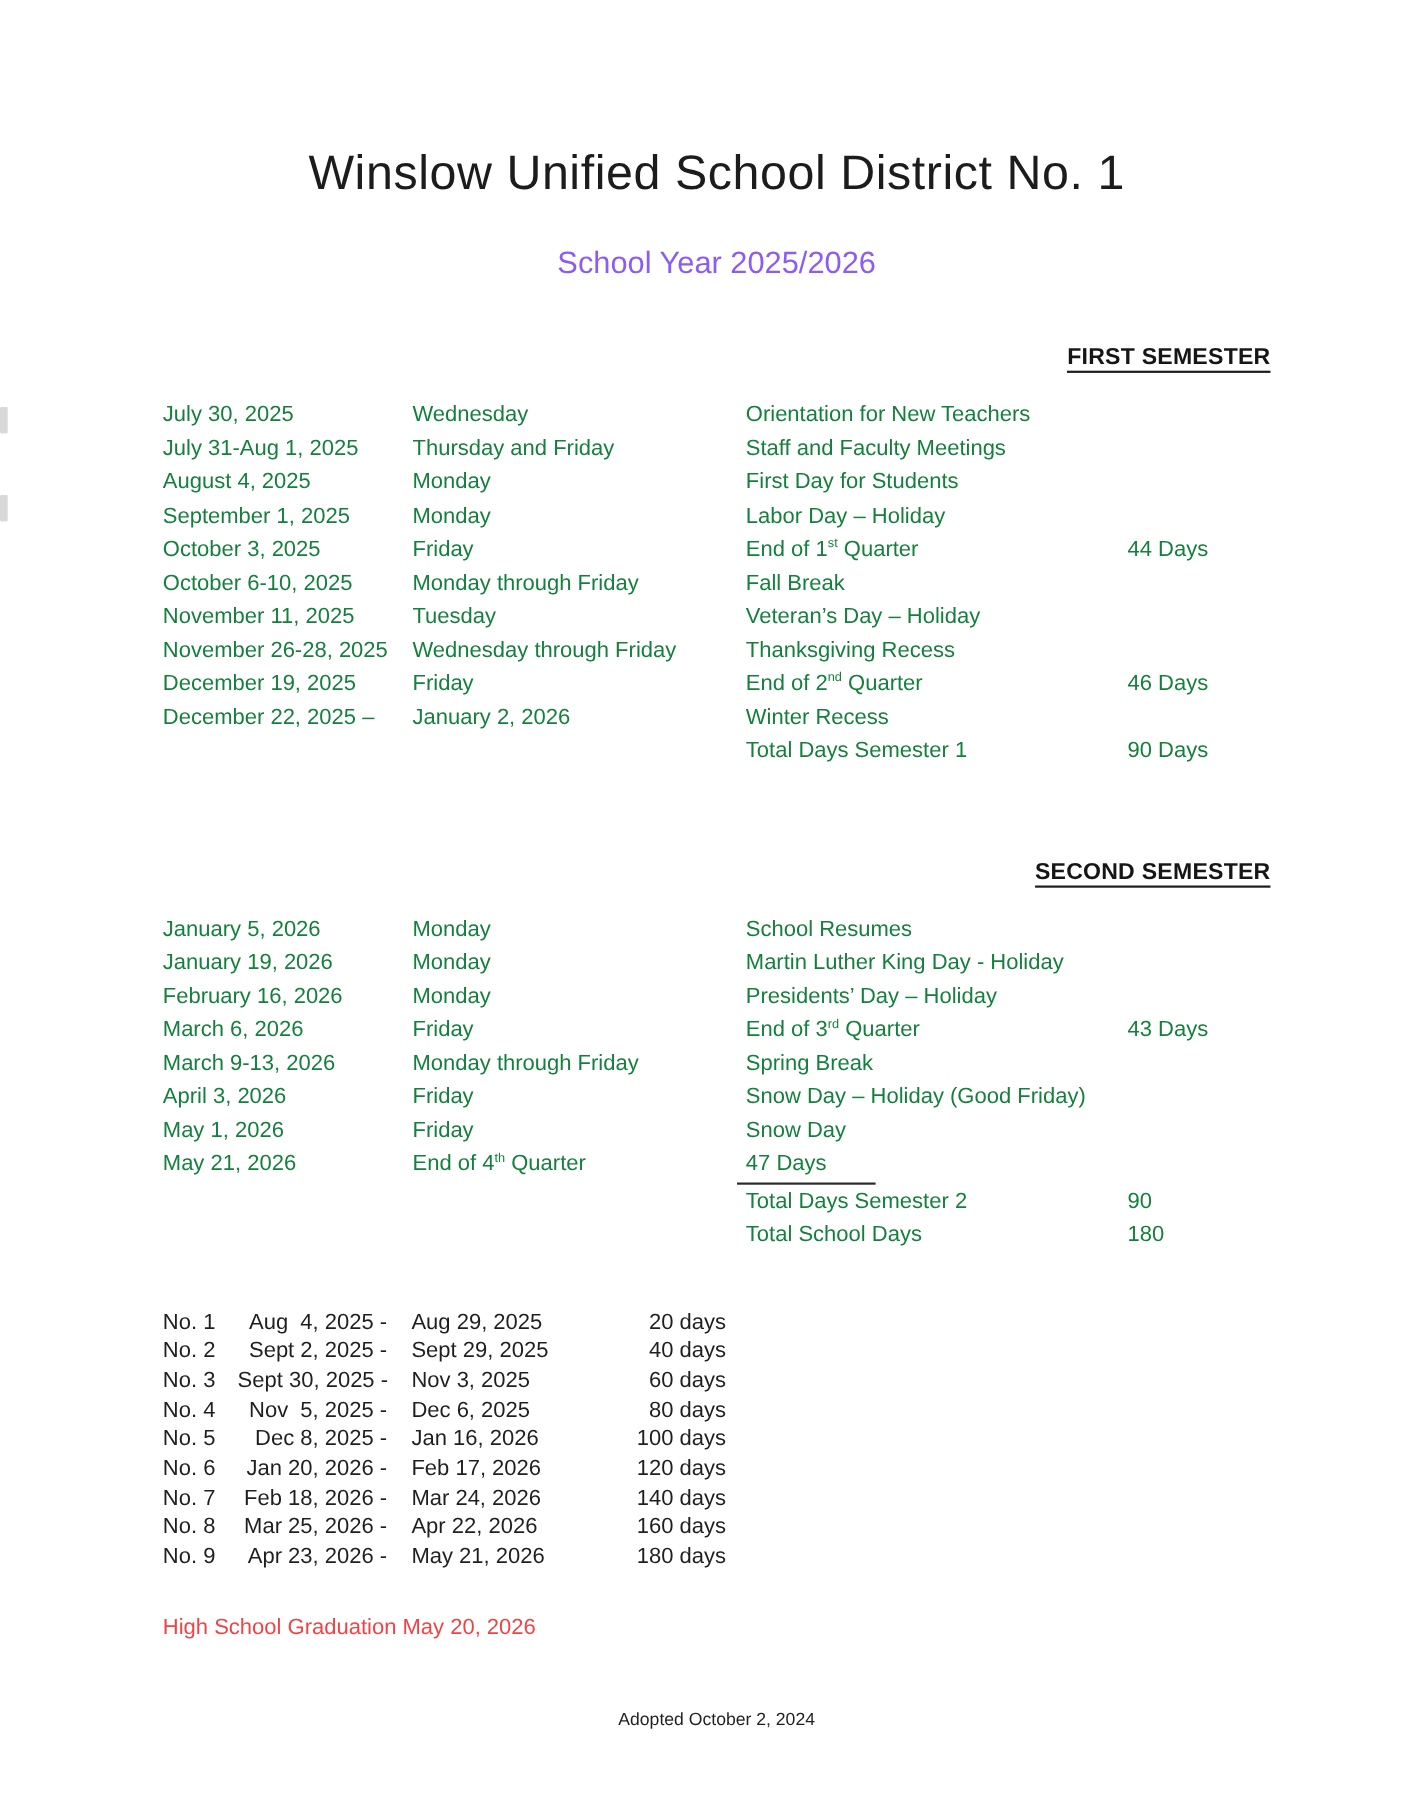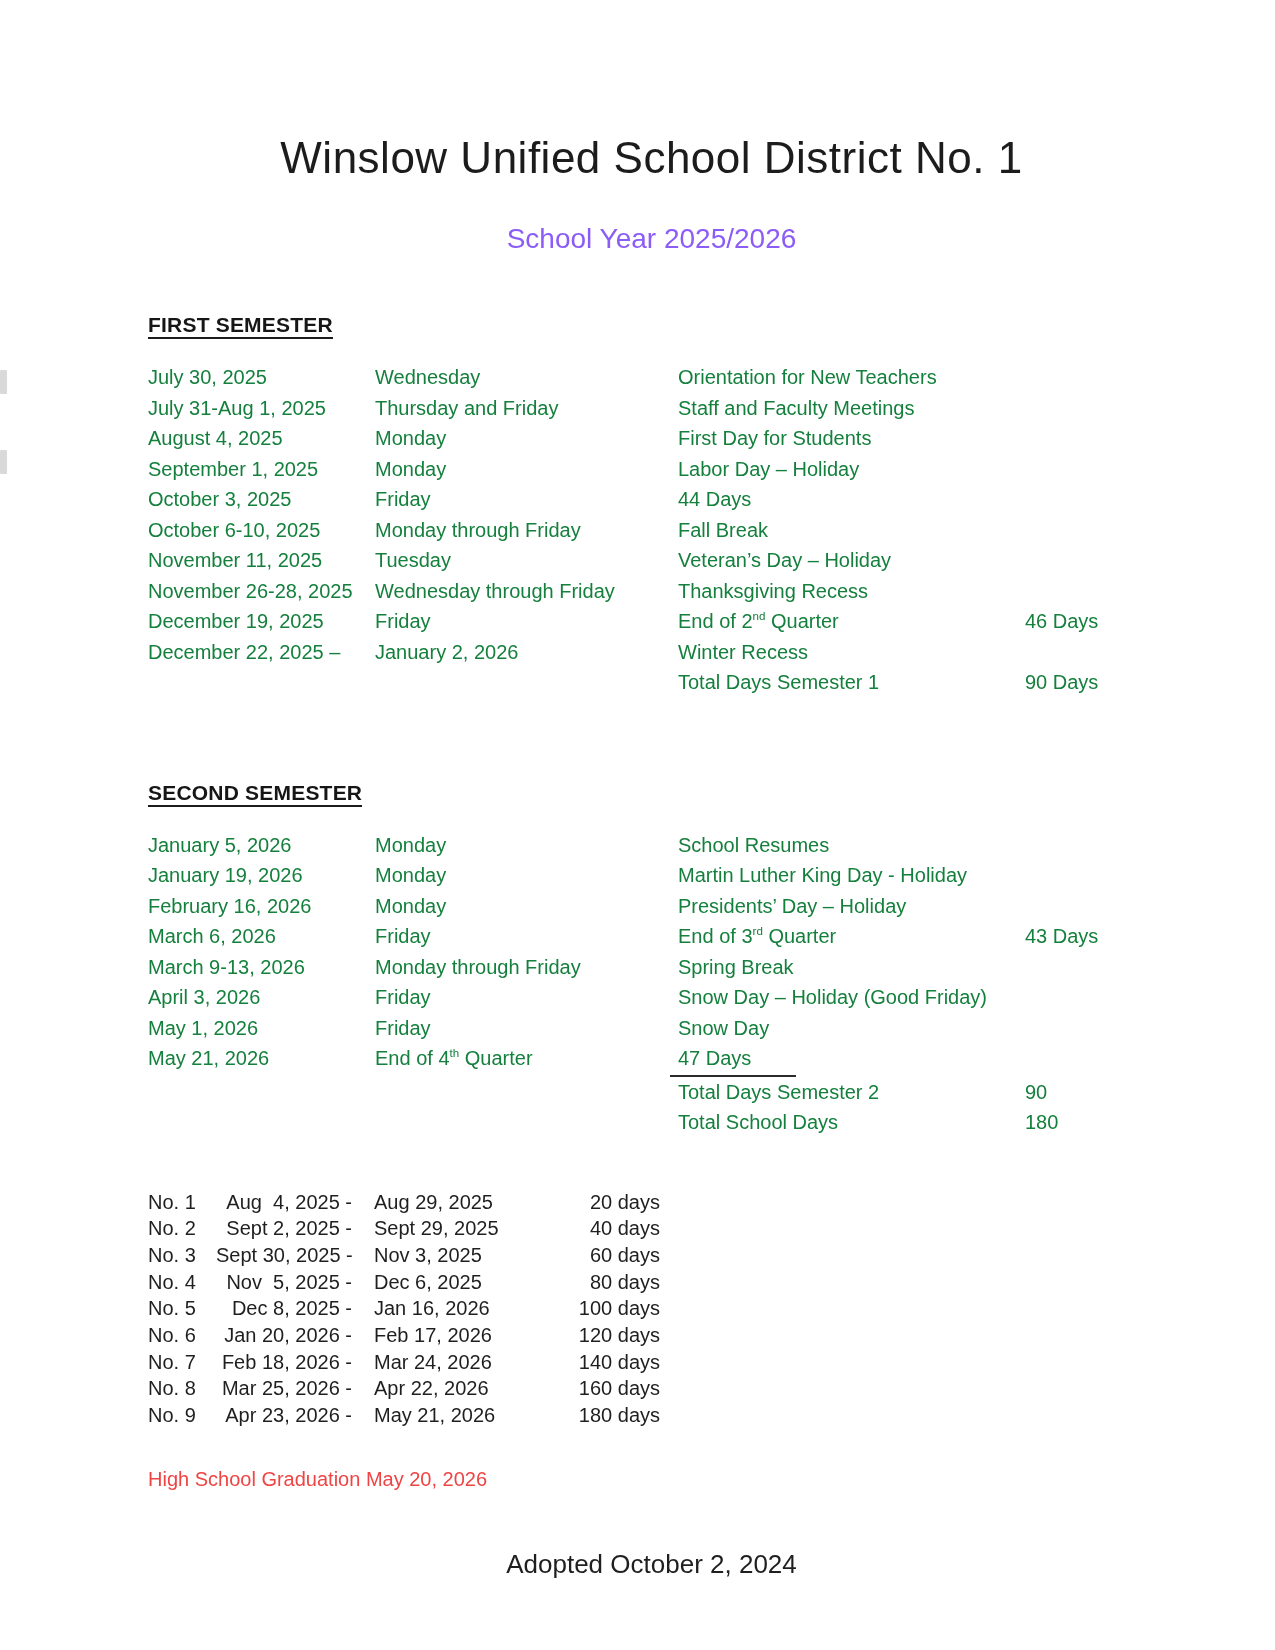--- a/index.html
+++ b/index.html
@@ -19,20 +19,21 @@
     color:#1c1c1c;letter-spacing:0.5px;
   }
   .doc-subtitle{
     margin:38px 0 0 0;text-align:center;
     font-size:28px;line-height:34px;font-weight:400;color:#8b5cf6;
   }
 
   .sem-heading{
     margin:0;font-size:21px;line-height:26px;font-weight:700;color:#161616;
     letter-spacing:0.2px;
+    text-align:right;
   }
   .sem-heading span{border-bottom:2px solid #1c1c1c;padding-bottom:1px;}
   .heading-1{margin-top:56px;}
   .heading-2{margin-top:82px;}
 
   .cal-rows{margin-top:24px;}
   .cal-row{
     display:grid;
     grid-template-columns:227px 303px 347px 1fr;
     font-size:20px;line-height:30.5px;color:#15803d;
@@ -48,21 +49,21 @@
   .p-row{
     display:grid;
     grid-template-columns:68px 136px 202px 106px;
     font-size:20px;line-height:26.7px;color:#1f1f1f;
   }
   .p-start{text-align:right;white-space:pre;}
   .p-end{padding-left:22px;}
   .p-days{text-align:right;}
 
   .graduation{margin:37px 0 0 0;font-size:20px;line-height:26px;color:#ef4444;}
-  .adopted{margin:59px 0 0 0;text-align:center;font-size:26px;line-height:26px;color:#1f1f1f;}
+  .adopted{margin:59px 0 0 0;text-align:center;font-size:16px;line-height:26px;color:#1f1f1f;}
 
   .artifact{position:absolute;left:0;background:#d9d9d9;border-radius:1px;}
   .artifact-1{top:370px;width:7px;height:24px;}
   .artifact-2{top:450px;width:7px;height:24px;}
 </style>
 </head>
 <body>
 
 <div class="artifact artifact-1"></div>
 <div class="artifact artifact-2"></div>
@@ -96,20 +97,21 @@
       </div>
       <div class="cal-row">
         <span class="c-date">September 1, 2025</span>
         <span class="c-day">Monday</span>
         <span class="c-event">Labor Day – Holiday</span>
         <span class="c-days"><span class="days-val"></span></span>
       </div>
       <div class="cal-row">
         <span class="c-date">October 3, 2025</span>
         <span class="c-day">Friday</span>
+        <span class="c-event">End of 1<sup>st</sup> Quarter</span>
         <span class="c-days"><span class="days-val">44 Days</span></span>
       </div>
       <div class="cal-row">
         <span class="c-date">October 6-10, 2025</span>
         <span class="c-day">Monday through Friday</span>
         <span class="c-event">Fall Break</span>
         <span class="c-days"><span class="days-val"></span></span>
       </div>
       <div class="cal-row">
         <span class="c-date">November 11, 2025</span>

